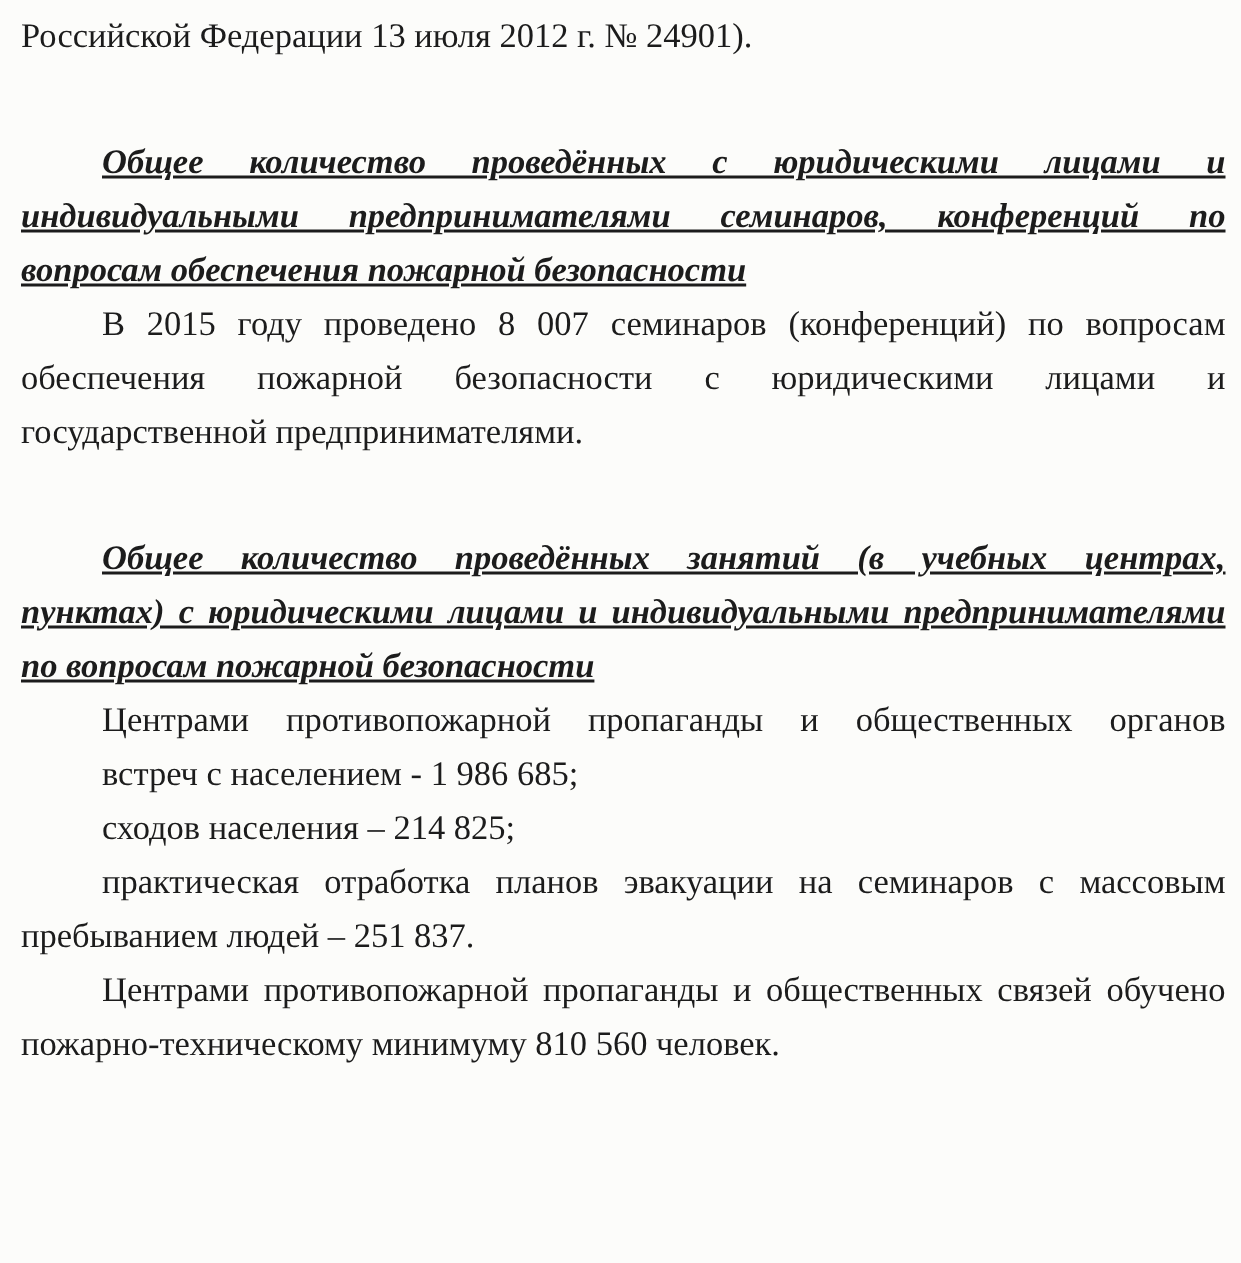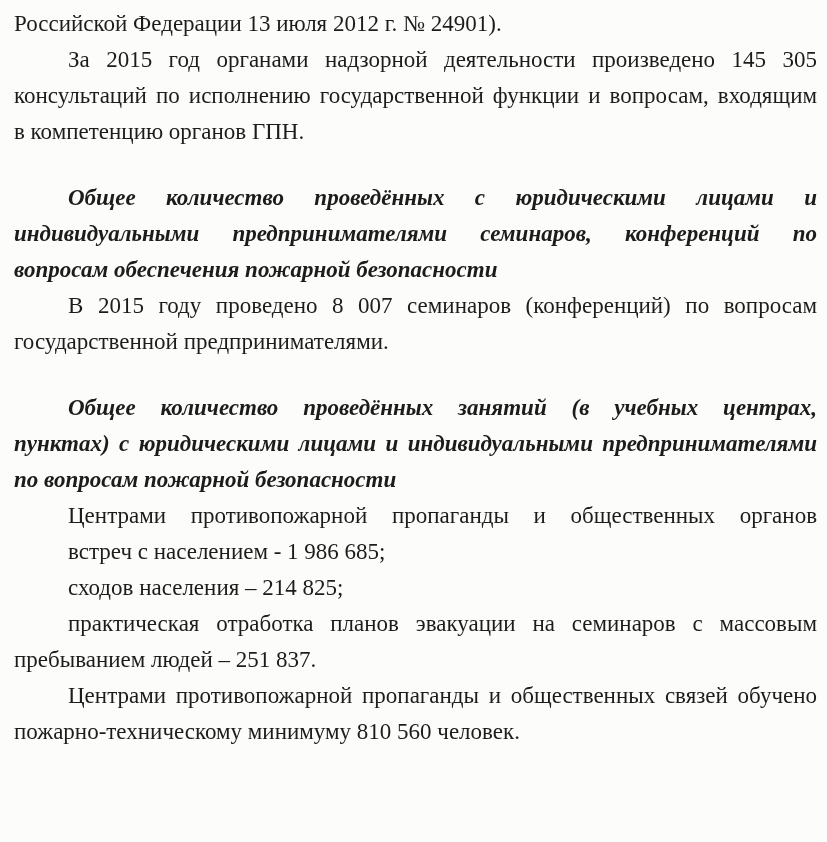--- a/index.html
+++ b/index.html
@@ -29,21 +29,22 @@
     text-align-last: left;
   }
   .line.indent {
     text-indent: 54px;
   }
   .block.heading .line {
     font-weight: bold;
     font-style: italic;
   }
   .block.gap {
-    margin-top: 30px;
+    margin-top: 48px;
+    text-decoration: underline;
   }
   .frag {
     margin-top: -36px; 
   }
   .pagenum {
     position: absolute;
     left: 0;
     right: 14px;
     top: 822px;
     height: 36px;
@@ -55,32 +56,28 @@
 </head>
 <body>
 
 <div class="page">
   <div class="line frag">зарегистрирован в Министерстве юстиции Российской Федерации</div>
 
   <div id="doc-body">
       <div class="block">
         <div class="line left">Российской Федерации 13 июля 2012 г. № 24901).</div>
       </div>
-      <div class="block">
-        <div class="line indent">За 2015 год органами надзорной деятельности произведено 145&nbsp;305</div>
-        <div class="line">консультаций по исполнению государственной функции и вопросам, входящим</div>
-        <div class="line left">в компетенцию органов ГПН.</div>
-      </div>
       <div class="block heading gap">
         <div class="line indent">Общее количество проведённых с юридическими лицами и</div>
         <div class="line">индивидуальными предпринимателями семинаров, конференций по</div>
         <div class="line left">вопросам обеспечения пожарной безопасности</div>
       </div>
       <div class="block">
         <div class="line indent">В 2015 году проведено 8&nbsp;007 семинаров (конференций) по вопросам</div>
+        <div class="line">обеспечения пожарной безопасности с юридическими лицами и</div>
         <div class="line left">государственной предпринимателями.</div>
       </div>
       <div class="block heading gap">
         <div class="line indent">Общее количество проведённых занятий (в учебных центрах,</div>
         <div class="line">пунктах) с юридическими лицами и индивидуальными предпринимателями</div>
         <div class="line left">по вопросам пожарной безопасности</div>
       </div>
       <div class="block">
         <div class="line indent">Центрами противопожарной пропаганды и общественных органов</div>
       </div>

